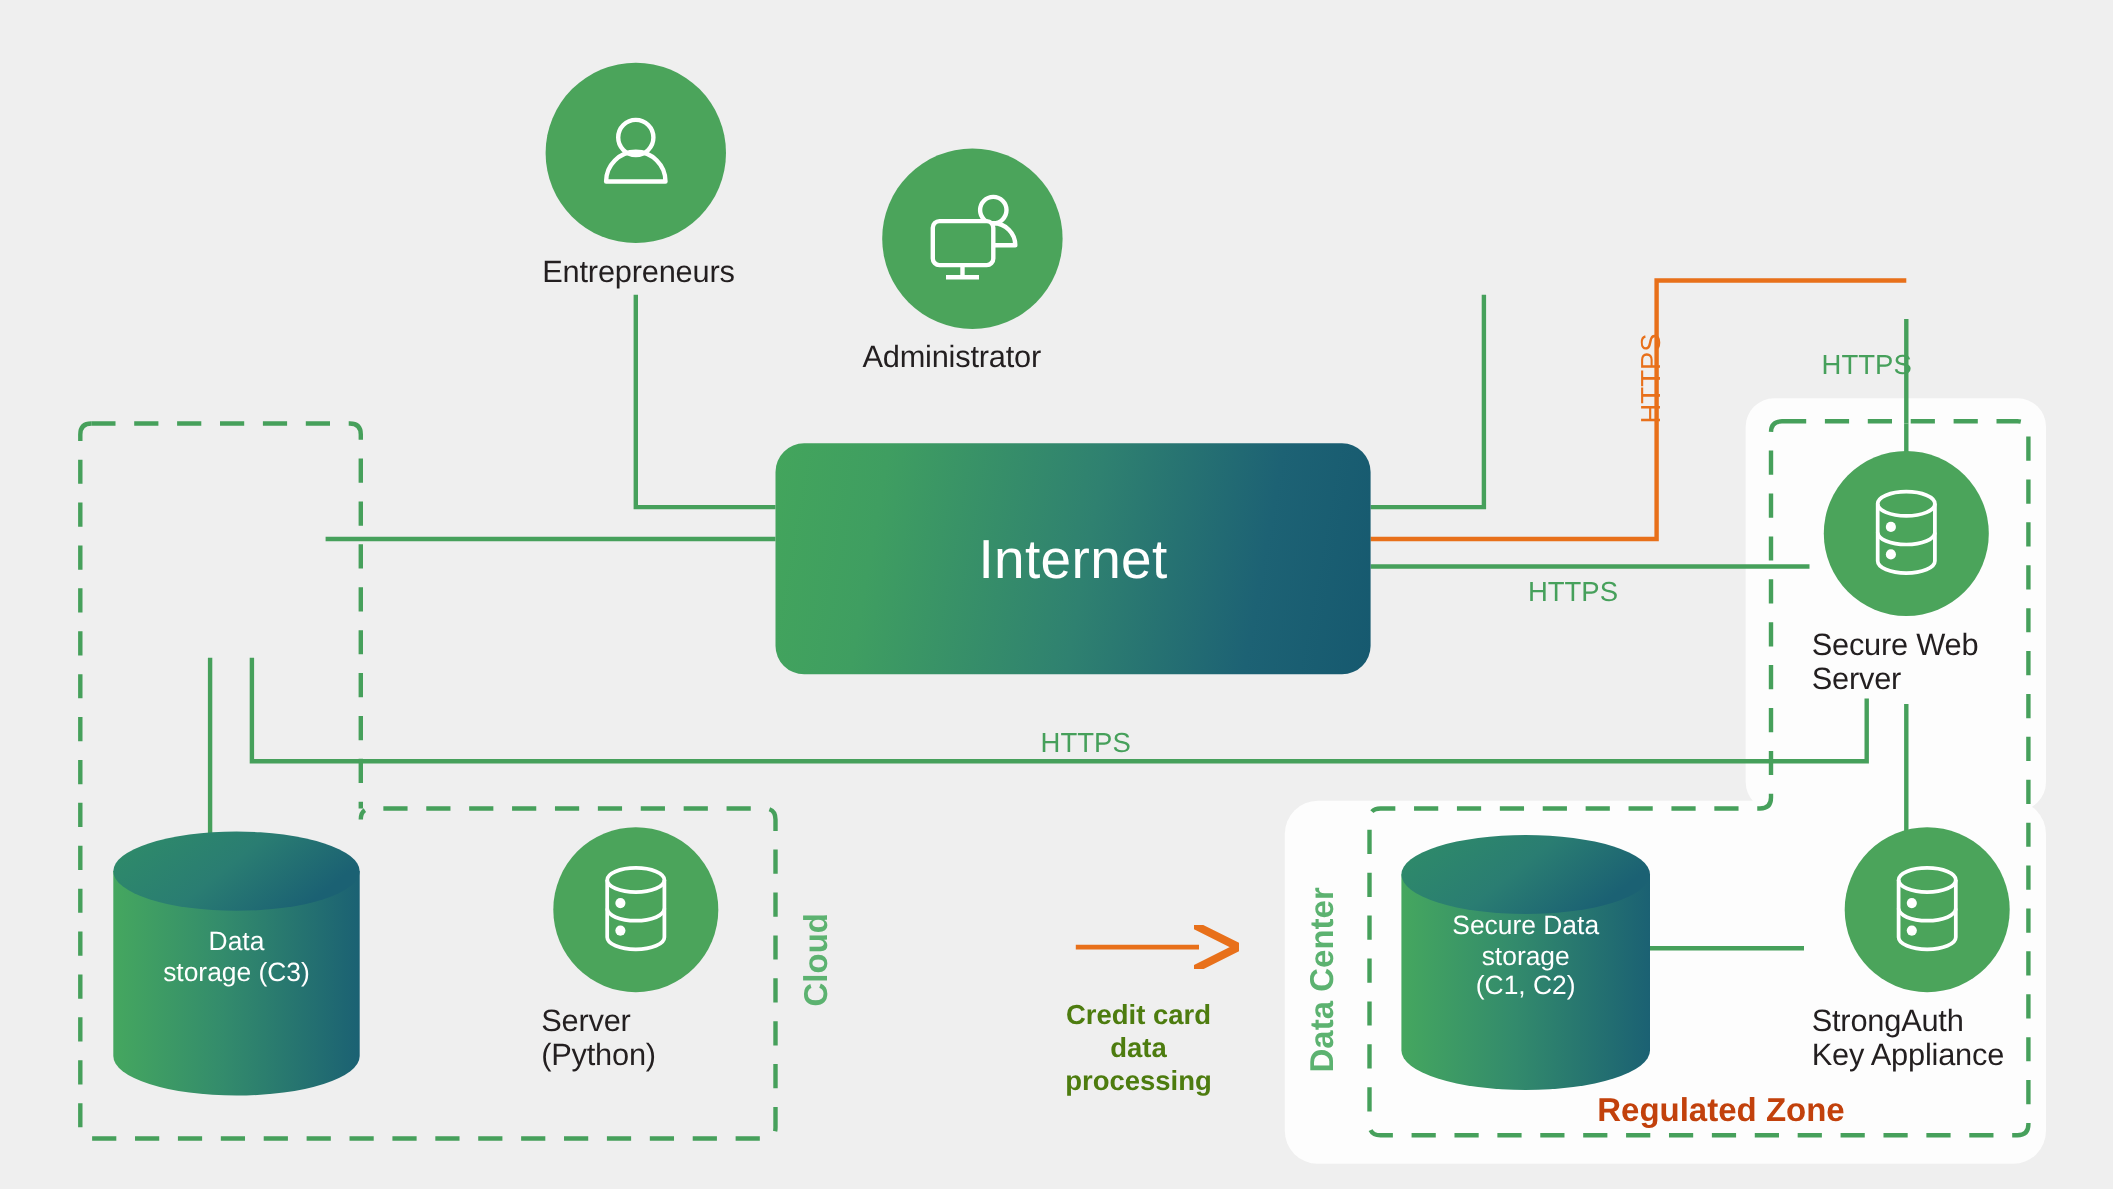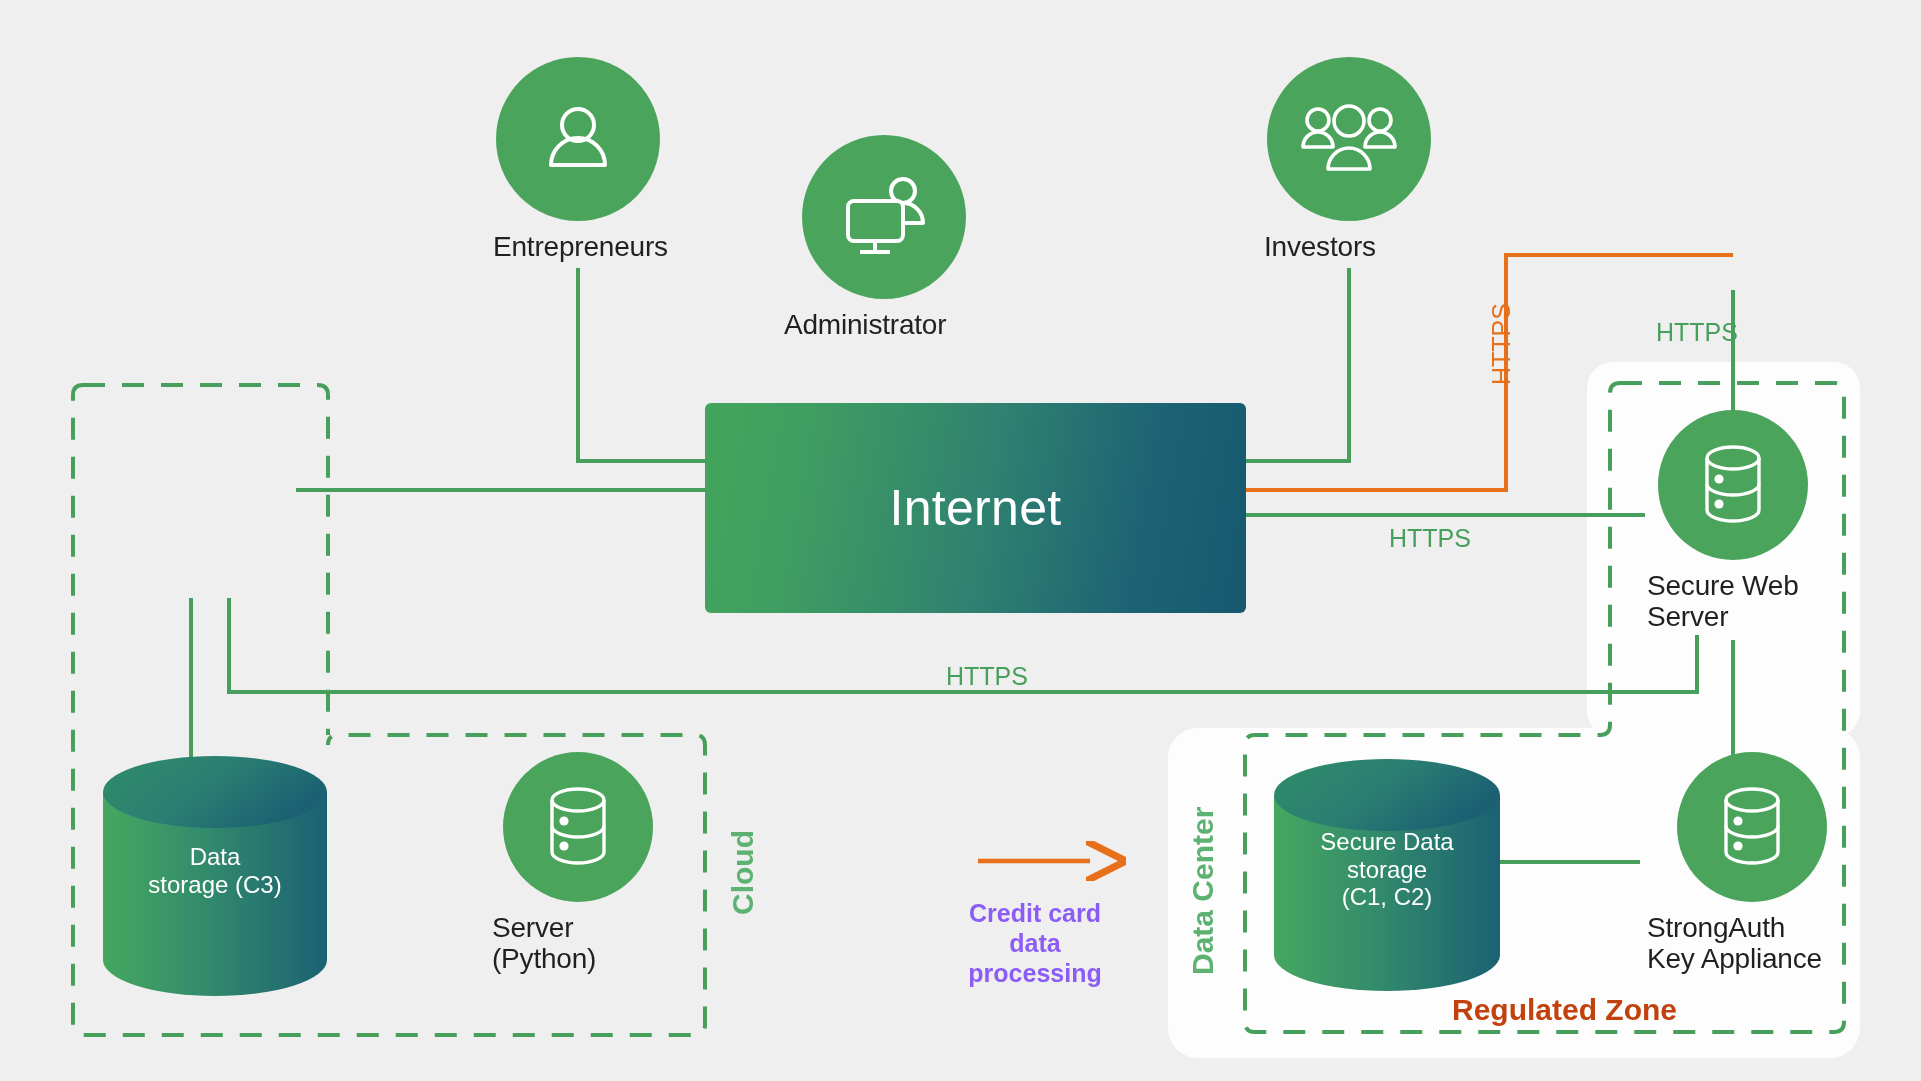--- a/index.html
+++ b/index.html
@@ -40,21 +40,21 @@
     font-size: 28px;
     color: #231f20;
     line-height: 1.12;
     white-space: pre-line;
     letter-spacing: -0.2px;
   }
   .node-label.orange { color: #e8701a; }
 
   .internet-box {
     position: absolute;
-    border-radius: 6px;
+    border-radius: 26px;
     background: linear-gradient(100deg, #43a55c 0%, #3f9e61 18%, #2f8170 52%, #1d6274 80%, #16596f 100%);
     display: flex;
     align-items: center;
     justify-content: center;
     color: #ffffff;
     font-size: 50px;
     letter-spacing: 0.3px;
   }
   .cyl-text {
     position: absolute;
@@ -89,23 +89,23 @@
   .zone-label.vert {
     transform: rotate(-90deg);
     transform-origin: left top;
   }
 
   .legend {
     position: absolute;
     text-align: center;
   }
   .legend-text {
-    margin-top: 18px;
+    margin-top: 28px;
     font-size: 25px;
-    color: #8b5cf6;
+    color: #4d7c0f;
     line-height: 1.2;
     white-space: pre-line;
     font-weight: bold;
   }
 </style>
 </head>
 <body>
 
 <div id="stage">
 
@@ -189,33 +189,20 @@
         <circle cx="64" cy="16" r="12" fill="none" stroke="#fff" stroke-width="4"></circle>
         <path d="M44,48 A20,20 0 0 1 84,48 Z" fill="none" stroke="#fff" stroke-width="4" stroke-linejoin="round"></path>
         <rect x="9" y="26" width="55" height="40" rx="6" fill="#4ba45b" stroke="#fff" stroke-width="4"></rect>
         <line x1="36" y1="66" x2="36" y2="76" stroke="#fff" stroke-width="4"></line>
         <line x1="21" y1="77" x2="51" y2="77" stroke="#fff" stroke-width="4"></line>
       </svg>
     </div>
     <div class="node-label">Administrator</div>
   </div>
 
-  <div class="node" style="left:1264px; top:57px; width:170px;">
-    <div class="circle" style="width:164px; height:164px;">
-      <svg width="96" height="72" viewBox="0 0 96 72">
-        <circle cx="17" cy="17" r="11" fill="none" stroke="#fff" stroke-width="3.6"></circle>
-        <path d="M2,44 A15,15 0 0 1 32,44 Z" fill="none" stroke="#fff" stroke-width="3.6" stroke-linejoin="round"></path>
-        <circle cx="79" cy="17" r="11" fill="none" stroke="#fff" stroke-width="3.6"></circle>
-        <path d="M64,44 A15,15 0 0 1 94,44 Z" fill="none" stroke="#fff" stroke-width="3.6" stroke-linejoin="round"></path>
-        <circle cx="48" cy="18" r="15" fill="#4ba45b" stroke="#fff" stroke-width="3.6"></circle>
-        <path d="M27,66 A21,21 0 0 1 69,66 Z" fill="#4ba45b" stroke="#fff" stroke-width="3.6" stroke-linejoin="round"></path>
-      </svg>
-    </div>
-    <div class="node-label">Investors</div>
-  </div>
 
 
   <div class="internet-box" style="left:705px; top:403px; width:541px; height:210px;">
     <span>Internet</span>
   </div>
 
 
   <div class="node" style="left:492px; top:752px; width:172px;">
     <div class="circle" style="width:150px; height:150px;">
       <svg width="70" height="84" viewBox="0 0 70 84">

